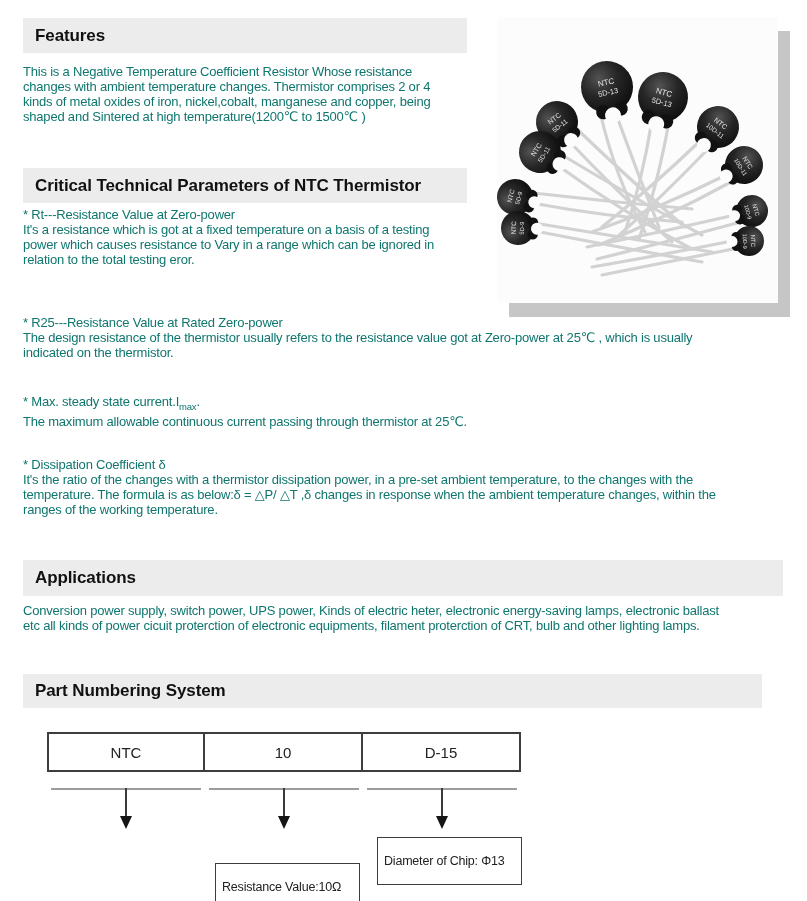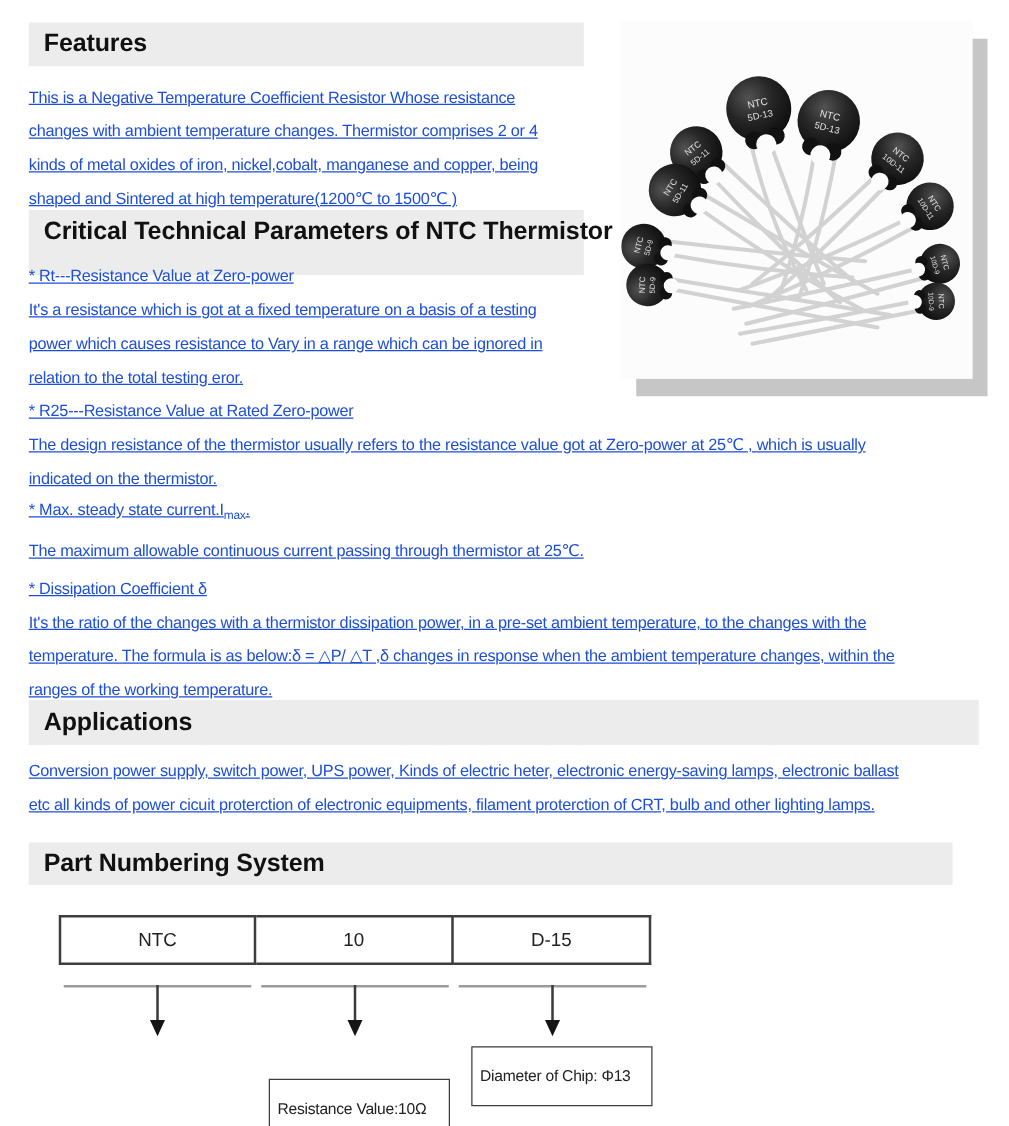--- a/index.html
+++ b/index.html
@@ -3,26 +3,26 @@
 <meta charset="utf-8">
 <style>
   html,body { margin:0; padding:0; background:#fff; }
   .page {
     position:relative; width:807px; height:901px; background:#ffffff;
     font-family:"Liberation Sans","DejaVu Sans",sans-serif; color:#333;
     overflow:hidden;
   }
   .sec-header {
     position:absolute; box-sizing:border-box; background:#ececec;
-    font-weight:bold; font-size:20px; color:#111; padding-left:12px;
+    font-weight:bold; font-size:17px; color:#111; padding-left:12px;
     letter-spacing:-0.1px; white-space:nowrap;
   }
   .para {
-    position:absolute; font-size:13px; line-height:27px; letter-spacing:-0.2px;
-    color:#1d4ed8; white-space:pre;text-decoration:underline;
+    position:absolute; font-size:13px; line-height:15px; letter-spacing:-0.2px;
+    color:#0f766e; white-space:pre;
   }
   .para sub { font-size:9.5px; letter-spacing:-0.2px; }
   .photo {
     position:absolute; left:497px; top:17px; width:281px; height:286px;
     background:#fcfcfc; box-shadow:12px 14px 0 0 #c6c6c6;
   }
   .pn-table { position:absolute; left:47px; top:732px; display:flex; }
   .pn-cell {
     box-sizing:border-box; width:158px; height:40px;
     border:2px solid #3d3d3d; display:flex; align-items:center; justify-content:center;
@@ -179,21 +179,21 @@
           <circle cx="247" cy="237" r="4.5" fill="#111"></circle>
             <circle cx="257" cy="237" r="4.5" fill="#111"></circle>
           <circle cx="252" cy="241" r="5.5" fill="#fcfcfc"></circle>
           <text x="252" y="222" text-anchor="middle" font-size="6" fill="#e0e0e0">NTC</text>
           <text x="252" y="230" text-anchor="middle" font-size="5.5" fill="#e0e0e0">10D-9</text>
         </g>
       </g>
     </svg>
   </div>
 
-  <div class="sec-header" style="left:23px;top:168px;width:444px;height:52px;line-height:35px;">
+  <div class="sec-header" style="left:23px;top:168px;width:444px;height:35px;line-height:35px;">
     <span>Critical Technical Parameters of NTC Thermistor</span>
   </div>
 
   <div class="para" style="left:23px;top:207px;"><span>* Rt---Resistance Value at Zero-power</span>
 <span>It's a resistance which is got at a fixed temperature on a basis of a testing
 power which causes resistance to Vary in a range which can be ignored in
 relation to the total testing eror.</span></div>
 
   <div class="para" style="left:23px;top:315px;"><span>* R25---Resistance Value at Rated Zero-power</span>
 <span>The design resistance of the thermistor usually refers to the resistance value got at Zero-power at 25℃ , which is usually

